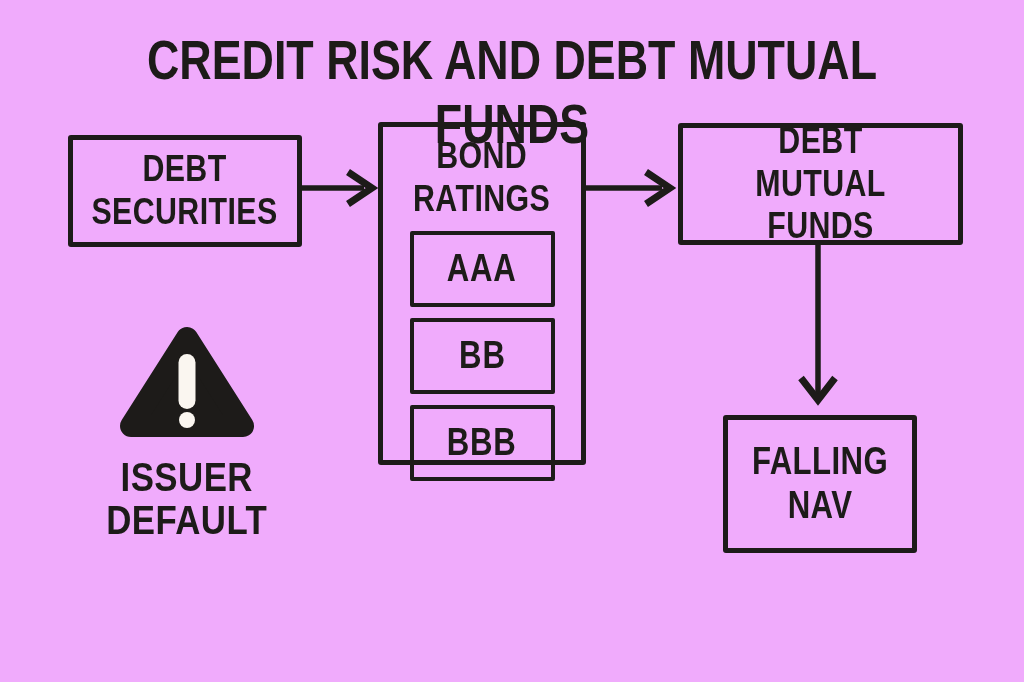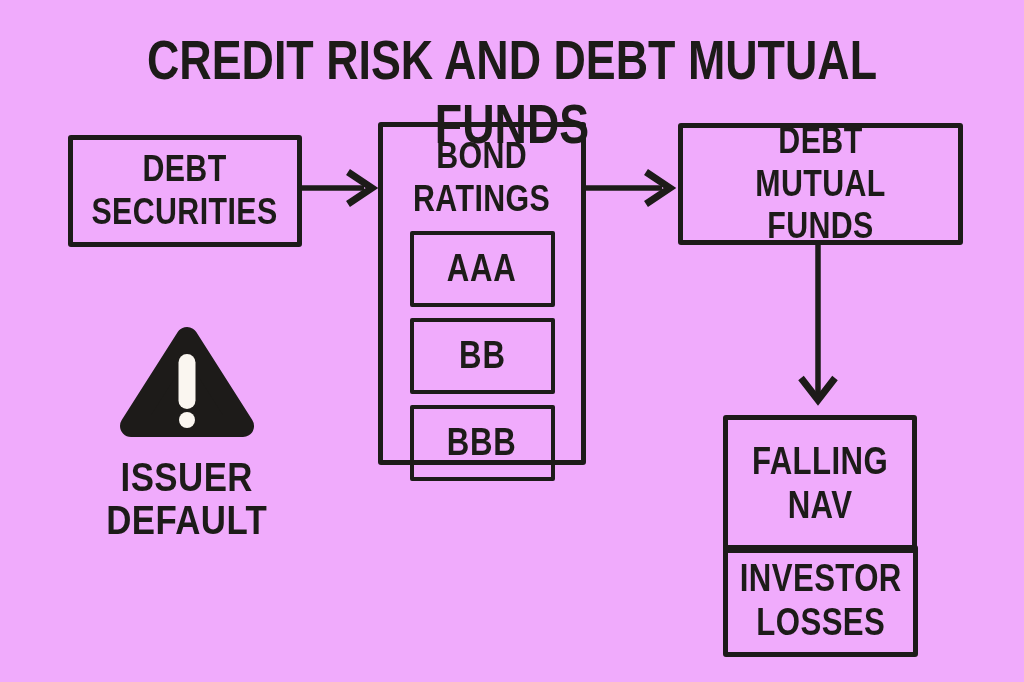--- a/index.html
+++ b/index.html
@@ -138,24 +138,20 @@
   <div class="box debt-mutual-funds">
     <span class="cond node-label">DEBT
 MUTUAL FUNDS</span>
   </div>
 
   <div class="box falling-nav">
     <span class="cond node-label">FALLING
 NAV</span>
   </div>
 
-  <div class="box investor-losses">
-    <span class="cond node-label">INVESTOR
-LOSSES</span>
-  </div>
 
   <div class="issuer-group">
     <svg class="warning-svg" width="140" height="122" viewBox="0 0 140 122">
       <polygon points="70,16 126,104 14,104" fill="#1D1B19" stroke="#1D1B19" stroke-width="22" stroke-linejoin="round"></polygon>
       <rect x="61.5" y="32" width="17" height="55" rx="8.5" fill="#FAF6F0"></rect>
       <circle cx="70" cy="98" r="8" fill="#FAF6F0"></circle>
     </svg>
     <div class="issuer-label">
       <span class="cond">ISSUER
 DEFAULT</span>

